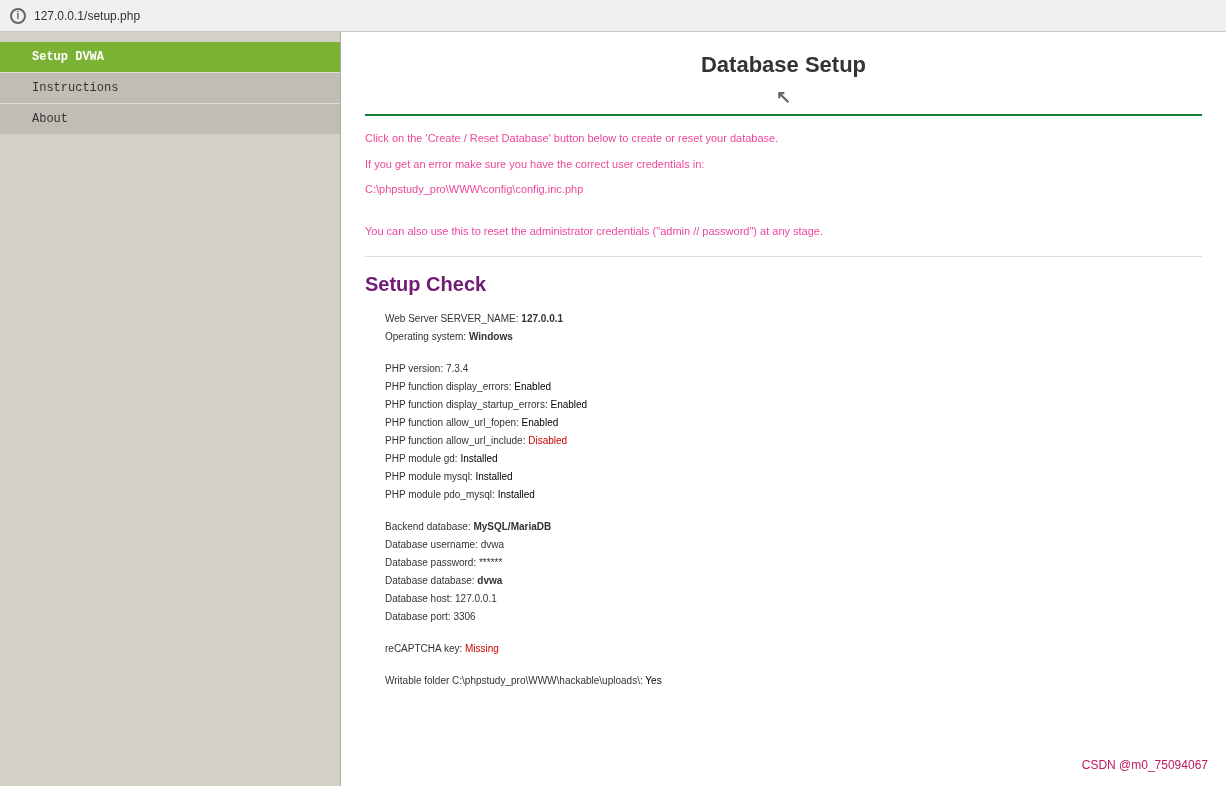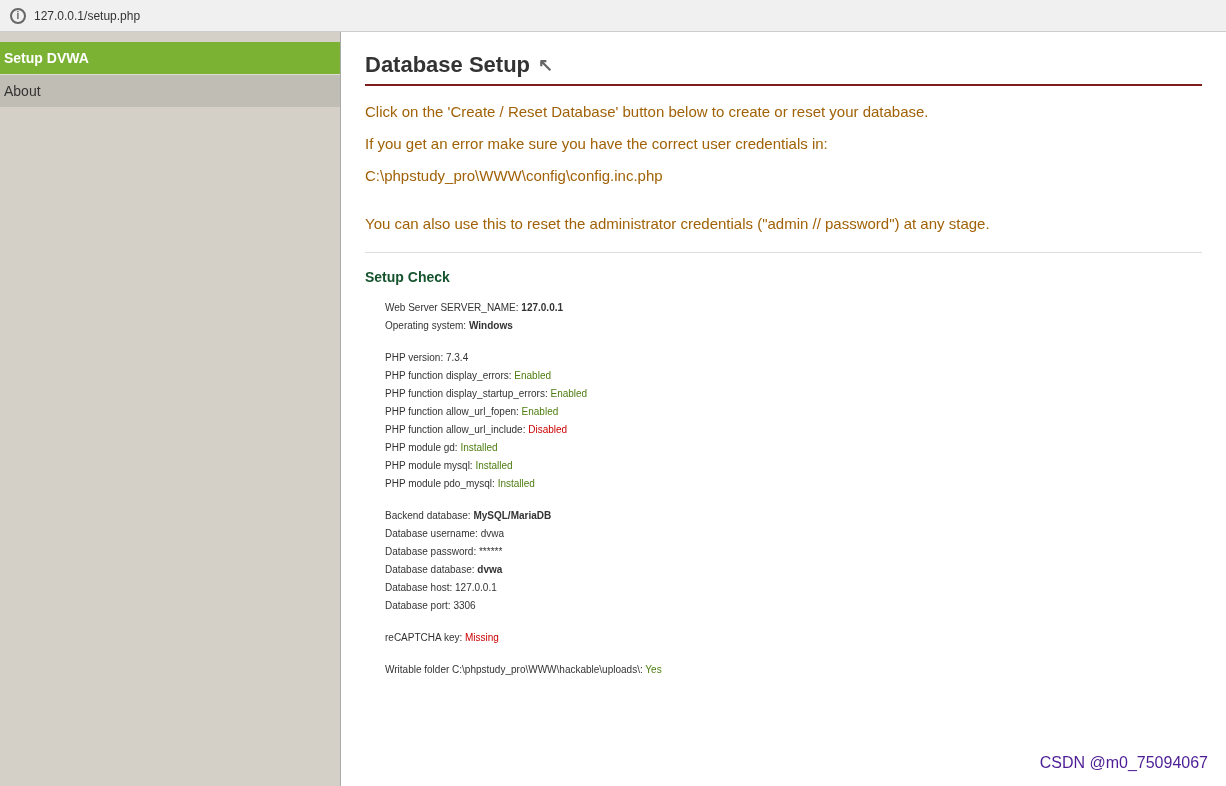--- a/index.html
+++ b/index.html
@@ -52,24 +52,25 @@
     
     .sidebar {
       width: 340px;
       flex-shrink: 0;
       padding: 10px 0;
       background: #d4d0c8;
     }
 
     .sidebar-item {
       display: block;
-      padding: 8px 4px;
+      padding: 8px 32px;
       text-decoration: none;
-      font-size: 14px;
+      font-size: 12px;
       cursor: pointer;
+      font-family: Liberation Mono, monospace;
     }
     .sidebar-item.active {
       background: #7cb234;
       color: white;
       font-weight: bold;
     }
     .sidebar-item.inactive {
       background: #c0bdb5;
       color: #333;
       border-top: 1px solid #e0ddd8;
@@ -82,86 +83,88 @@
       padding: 20px 24px;
       overflow-y: auto;
       border-left: 1px solid #aaa;
     }
 
     .page-title {
       font-size: 22px;
       font-weight: bold;
       color: #333;
       margin-bottom: 14px;
-      border-bottom: 2px solid #7f1d1d;
+      border-bottom: 2px solid #15803d;
       padding-bottom: 6px;
       display: flex;
       align-items: center;
       gap: 8px;
+      flex-direction: column;
     }
     .cursor-icon {
       font-size: 18px;
       color: #666;
     }
 
     .intro-text {
-      font-size: 15px;
+      font-size: 11px;
       line-height: 1.6;
       margin-bottom: 8px;
-      color: #a16207;
+      color: #ec4899;
     }
 
     .section-divider {
       border: none;
       border-top: 1px solid #ddd;
       margin: 16px 0;
     }
 
     .section-title {
-      font-size: 14px;
-      font-weight: bold;
-      color: #14532d;
+      font-size: 20px;
+      font-weight: bold;
+      color: #701a75;
       margin-bottom: 14px;
     }
 
     .check-line {
       font-size: 10px;
       line-height: 1.8;
       color: #333;
       margin-left: 20px;
     }
     .check-line .bold {
       font-weight: bold;
     }
-    .green { color: #4d7c0f; }
+    .green { color: #000000; }
     .red { color: #cc0000; }
 
     .watermark {
       position: absolute;
       bottom: 14px;
       right: 18px;
-      font-size: 16px;
-      color: #4c1d95;
+      font-size: 12px;
+      color: #be185d;
     }
     .group-spacing-large {
       margin-bottom: 14px;
     }
   </style>
 </head>
 <body>
 
 <div class="browser-bar">
   <div class="browser-info-icon">i</div>
   <span class="browser-url">127.0.0.1/setup.php</span>
 </div>
 
 <div class="page-wrapper">
 
   <div class="sidebar">
     <div class="sidebar-item active">Setup DVWA</div>
+    <div class="sidebar-item inactive">Instructions</div>
     <div class="sidebar-item inactive">About</div>
   </div>
 
   <div class="main-content">
 
     <div class="page-title">
       <span>Database Setup</span>
       <span class="cursor-icon">↖</span>
     </div>
 

